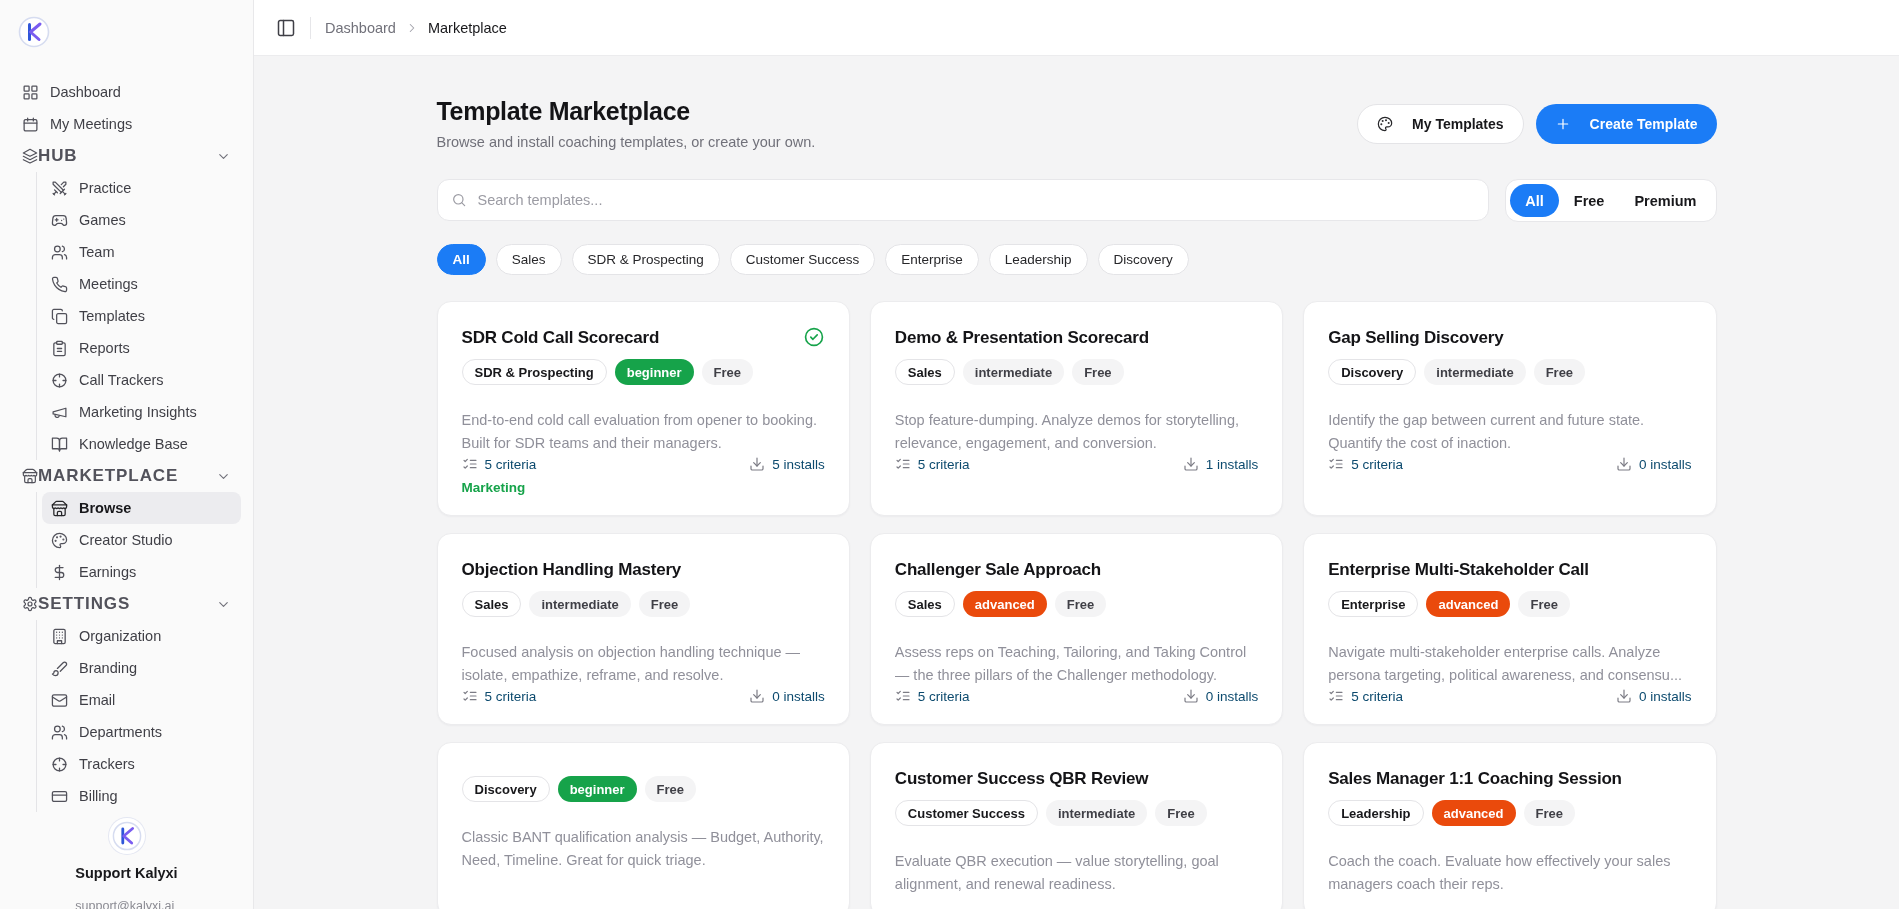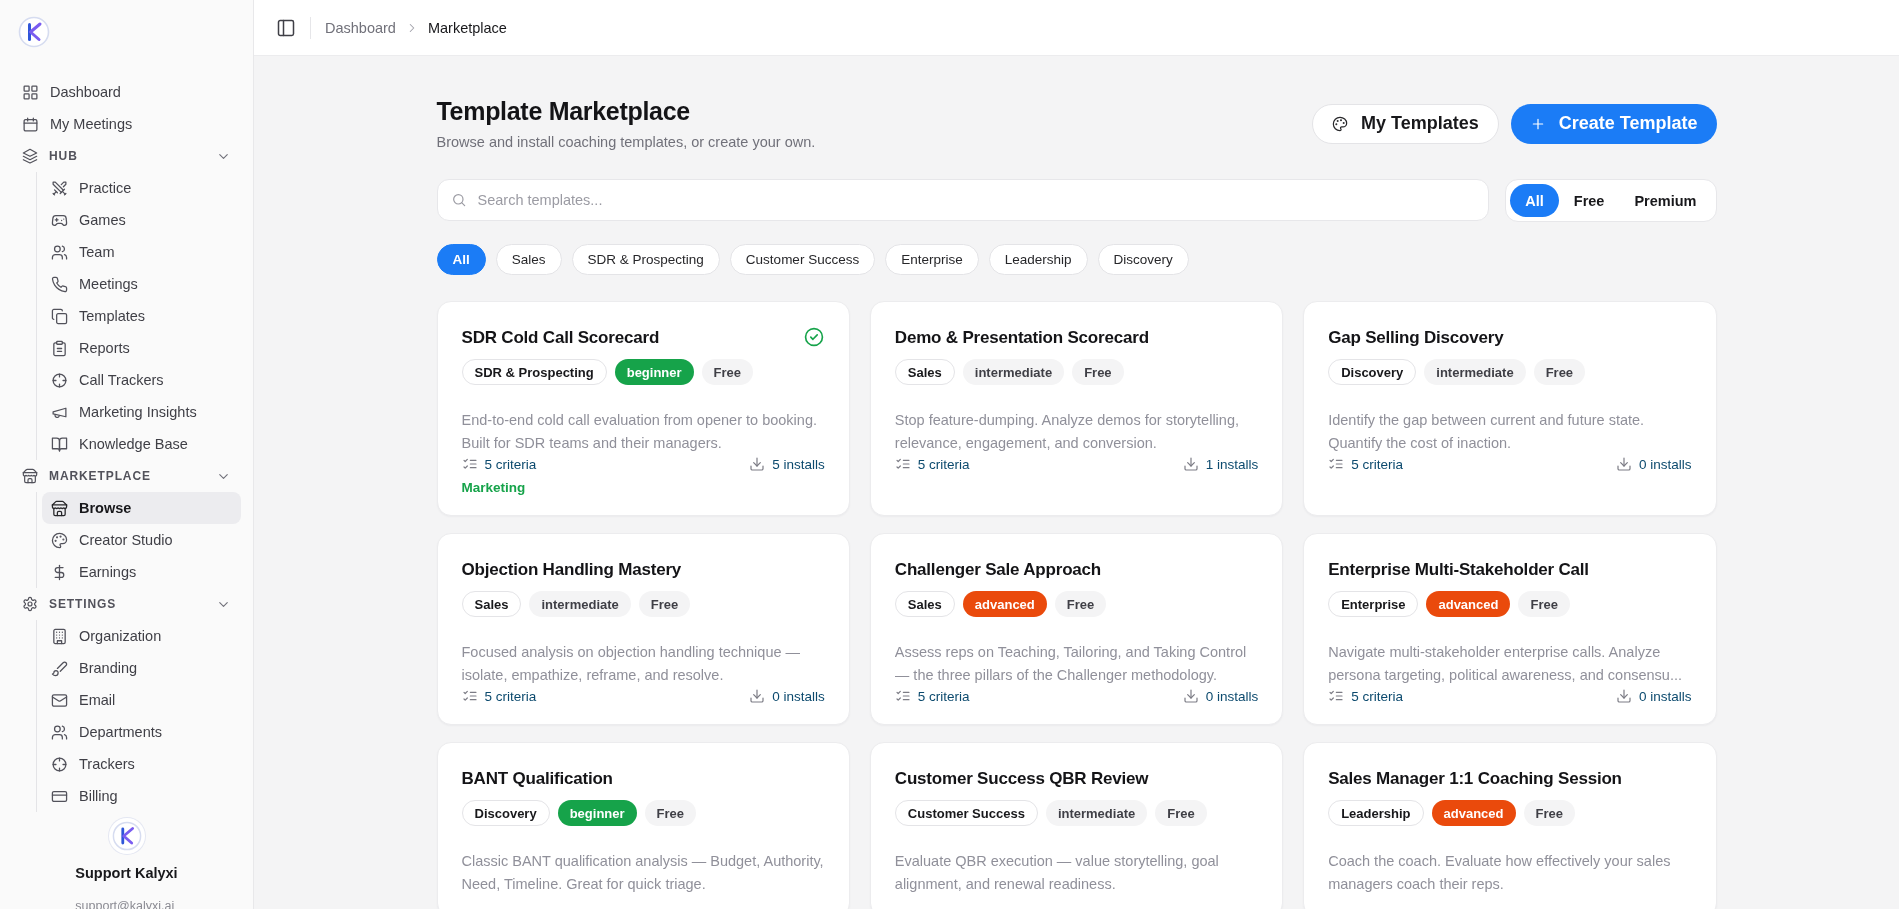--- a/index.html
+++ b/index.html
@@ -21,22 +21,22 @@
   .logo-wrap { padding:4px 6px 10px; }
   .logo { width:32px; height:32px; }
   .nav { margin-top:18px; }
   .nav-item {
     display:flex; align-items:center; gap:11px; height:32px;
     padding:0 10px; border-radius:8px; font-size:14.5px; color:#3f3f46;
     cursor:pointer; white-space:nowrap;
   }
   .nav-item .icn { width:17px; height:17px; color:#52525b; flex:0 0 17px; }
   .section-head {
-    display:flex; align-items:center; gap:11px; height:32px; padding:0 10px;
-    font-size:12px; font-weight:700; letter-spacing:.9px; text-transform:uppercase;
+    display:flex; align-items:center; height:32px; padding:0 10px;
+    font-size:17px; font-weight:700; letter-spacing:.9px; text-transform:uppercase;
     color:#52525b; cursor:pointer;
   }
   .section-head .icn { width:16px; height:16px; color:#52525b; flex:0 0 16px; }
   .section-head .chev { margin-left:auto; width:15px; height:15px; color:#71717a; }
   .section-items { margin-left:24px; border-left:1px solid #e4e4e7; padding-left:5px; }
   .section-items .nav-item { padding-left:9px; }
   .nav-item.active { background:#ececef; font-weight:700; color:#18181b; }
   .nav-item.active .icn { color:#27272a; }
 
   .sidebar-footer {
@@ -60,22 +60,22 @@
   .breadcrumb .root { color:#71717a; cursor:pointer; }
   .breadcrumb .bc-chev { width:14px; height:14px; color:#a1a1aa; }
   .breadcrumb .current { color:#18181b; font-weight:500; }
 
   .content { width:1280px; margin:0 auto; padding-top:41px; }
 
   .page-head { display:flex; justify-content:space-between; align-items:center; }
   .page-title { font-size:25px; font-weight:800; letter-spacing:-.3px; color:#141417; }
   .page-sub { margin-top:8px; font-size:14.5px; color:#71717a; }
   .head-actions { display:flex; gap:12px; }
-  .btn { height:40px; border-radius:999px; display:inline-flex; align-items:center; gap:13px;
-    padding:0 19px; font-size:18px; font-weight:600; cursor:pointer; border:none;
+  .btn { height:40px; border-radius:999px; display:inline-flex; align-items:center; gap:19px;
+    padding:0 19px; font-size:14px; font-weight:600; cursor:pointer; border:none;
     font-family:inherit; }
   .btn.secondary { background:#fff; border:1px solid #e4e4e7; color:#18181b; }
   .btn.secondary .icn { width:16px; height:16px; color:#27272a; }
   .btn.primary { background:var(--accent); color:#fff; }
   .btn.primary .icn { width:16px; height:16px; color:#fff; }
 
   .search-row { margin-top:29px; display:flex; gap:16px; }
   .search-box { position:relative; flex:1; }
   .search-box .icn { position:absolute; left:14px; top:13px; width:16px; height:16px; color:#9b9ba3; }
   .search-input {
@@ -717,24 +717,20 @@
                     <polyline points="7 10 12 15 17 10"></polyline>
                     <line x1="12" y1="3" x2="12" y2="15"></line>
                   </svg>
                 </span>
         <span class="ftxt">0 installs</span>
       </span>
     </div>
 
   </article>
           <article class="card">
-    <div class="card-head">
-      <h3 class="card-title">BANT Qualification</h3>
-
-    </div>
     <div class="tags">
       <span class="tag outline">Discovery</span>
       <span class="tag green">beginner</span>
       <span class="tag neutral">Free</span>
     </div>
     <p class="desc">Classic BANT qualification analysis — Budget, Authority, Need, Timeline. Great for quick triage.</p>
 
   </article>
           <article class="card">
     <div class="card-head">

